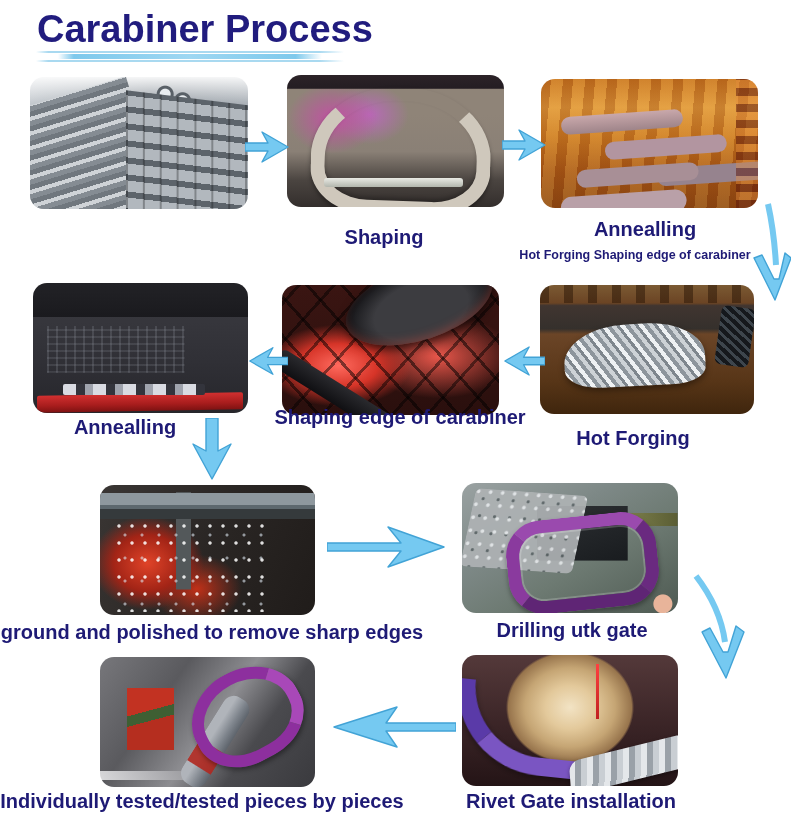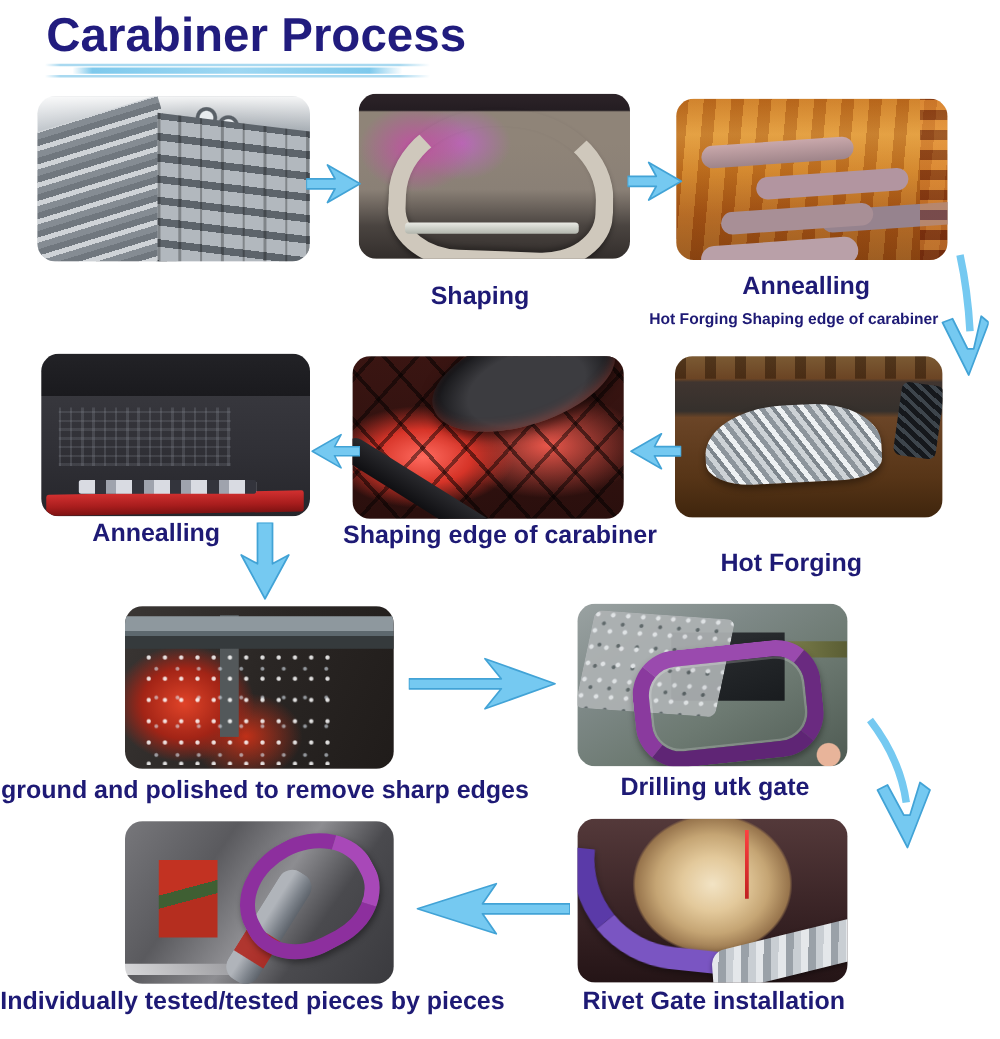--- a/index.html
+++ b/index.html
@@ -199,22 +199,22 @@
 
   <div class="photo p-grind"></div>
   <div class="photo p-drill"></div>
 
   <div class="photo p-test"></div>
   <div class="photo p-rivet"></div>
 
   <div class="lbl" style="left:384px;top:226px;">Shaping</div>
   <div class="lbl" style="left:645px;top:218px;text-align:right;">Annealling</div>
   <div class="sublbl" style="left:635px;top:248px;">Hot Forging Shaping edge of carabiner</div>
-  <div class="lbl" style="left:633px;top:440px;">Hot Forging</div>
-  <div class="lbl" style="left:400px;top:417px;">Shaping edge of carabiner</div>
+  <div class="lbl" style="left:633px;top:427px;">Hot Forging</div>
+  <div class="lbl" style="left:400px;top:406px;">Shaping edge of carabiner</div>
   <div class="lbl" style="left:125px;top:416px;">Annealling</div>
   <div class="lbl" style="left:212px;top:621px;">ground and polished to remove sharp edges</div>
   <div class="lbl" style="left:572px;top:619px;">Drilling utk gate</div>
   <div class="lbl" style="left:571px;top:790px;">Rivet Gate installation</div>
   <div class="lbl" style="left:202px;top:790px;">Individually tested/tested pieces by pieces</div>
 
   <div class="arrow" style="left:245px;top:129px;width:45px;height:36px;">
     <svg viewBox="0 0 45 36">
         <polygon points="0,14 23,14 17,3 43,18 17,33 23,22 0,22"></polygon>
       </svg>

